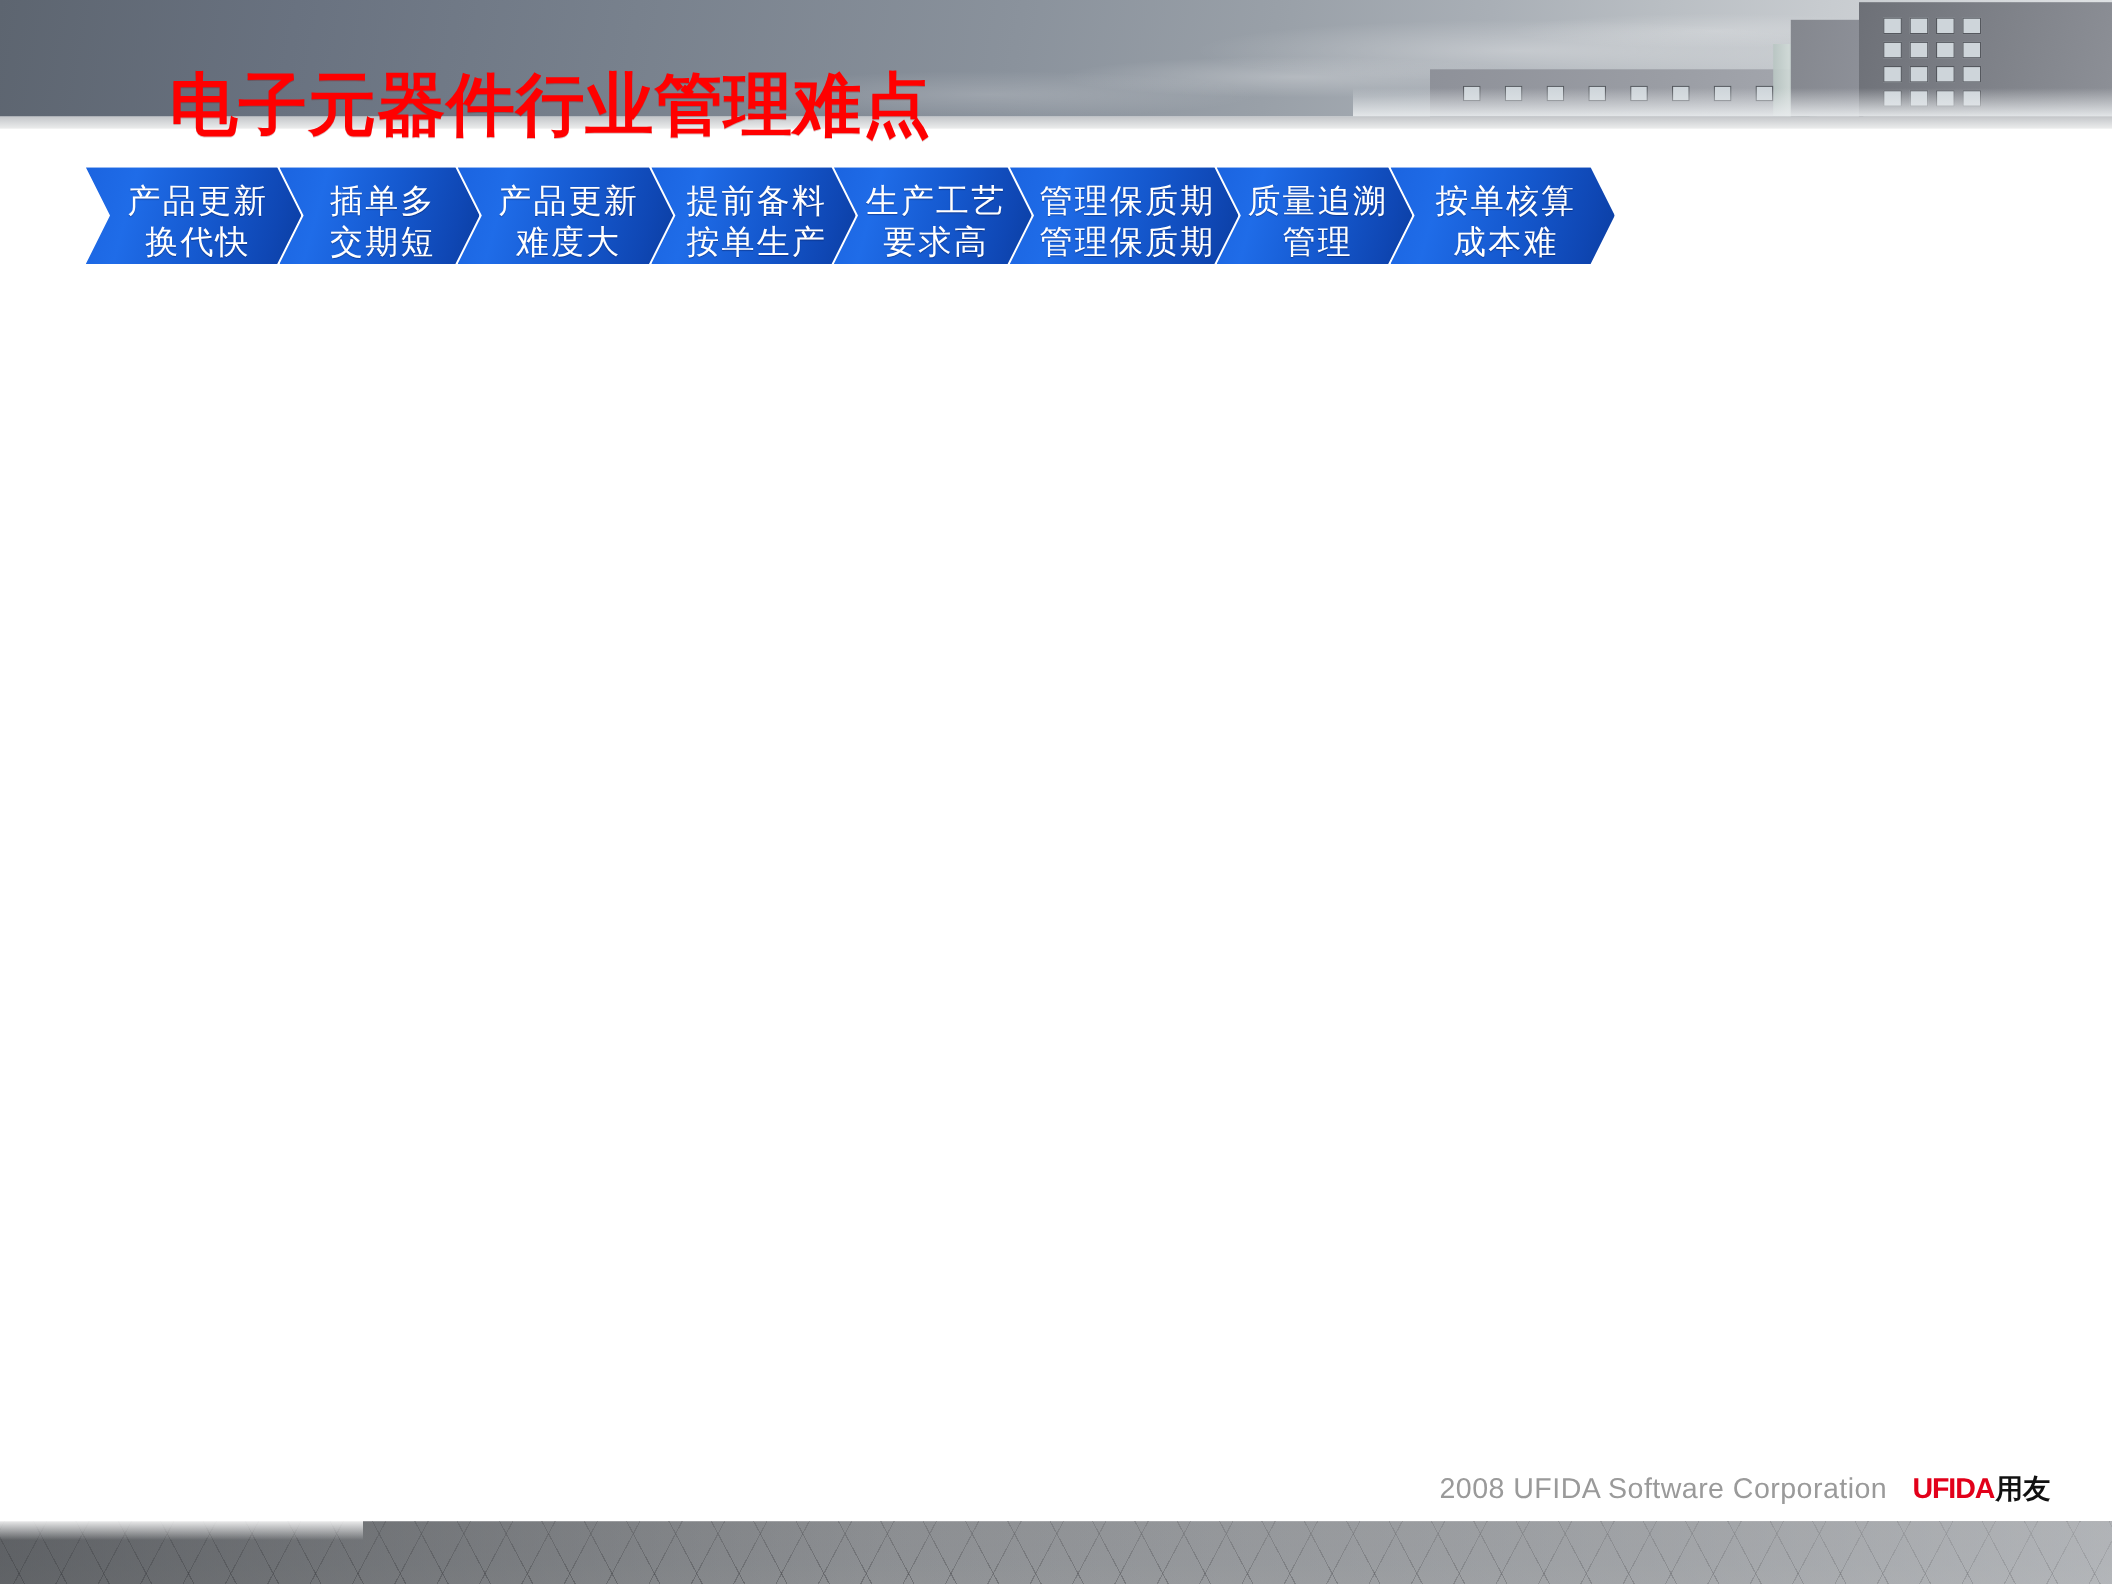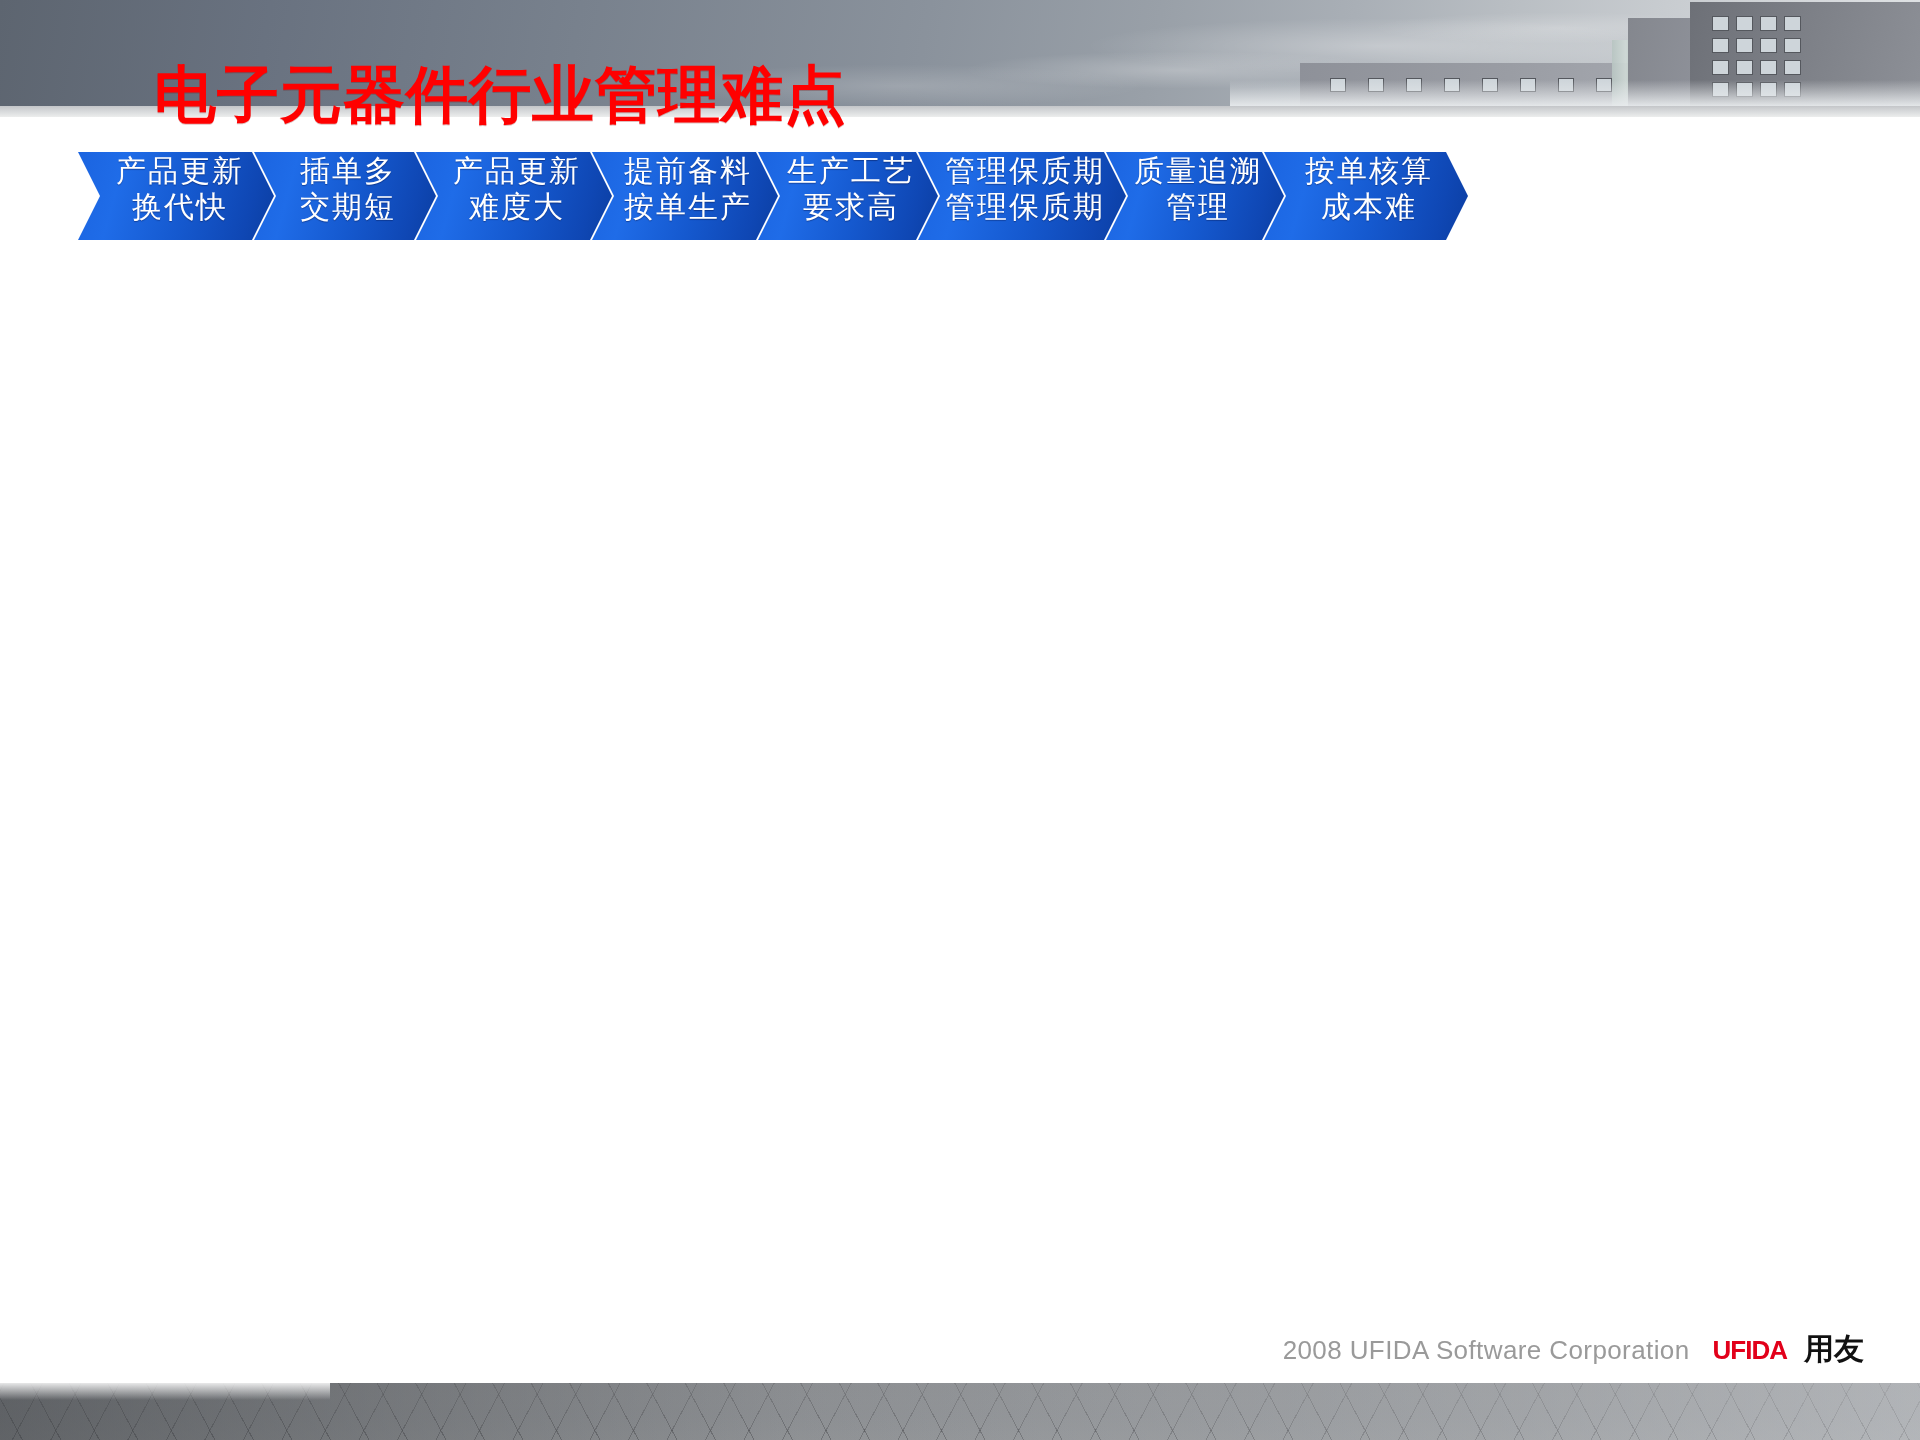--- a/index.html
+++ b/index.html
@@ -146,21 +146,21 @@
     height: 88px;
     display: flex;
     align-items: stretch;
   }
   .chev {
     position: relative;
     height: 88px;
     display: flex;
     flex-direction: column;
     align-items: center;
-    justify-content: flex-start;
+    justify-content: flex-end;
     color: #ffffff;
     font-family: "DejaVu Serif", serif;
     font-weight: 500;
     font-size: 30px;
     line-height: 1.28;
     letter-spacing: 2px;
     white-space: nowrap;
     background: linear-gradient(105deg, #1b64e0 0%, #1f6ce8 22%, #1559cf 55%, #0f47b4 85%, #0b3ea2 100%);
     margin-right: -20px;
     padding: 0 20px 0 26px;
@@ -247,23 +247,23 @@
     font-family: "Liberation Sans", sans-serif;
     font-weight: bold;
     font-size: 26px;
     color: #e2001a;
     letter-spacing: -1px;
     font-style: normal;
   }
   .brand-cjk {
     font-family: "DejaVu Sans", sans-serif;
     font-weight: bold;
-    font-size: 30px;
+    font-size: 25px;
     color: #111111;
-    margin-left: 17px;
+    margin-left: 1px;
     letter-spacing: 0;
   }
 </style>
 </head>
 <body>
 
 <div class="slide">
 
   <div class="header-band">
     <div class="header-sky"></div>

